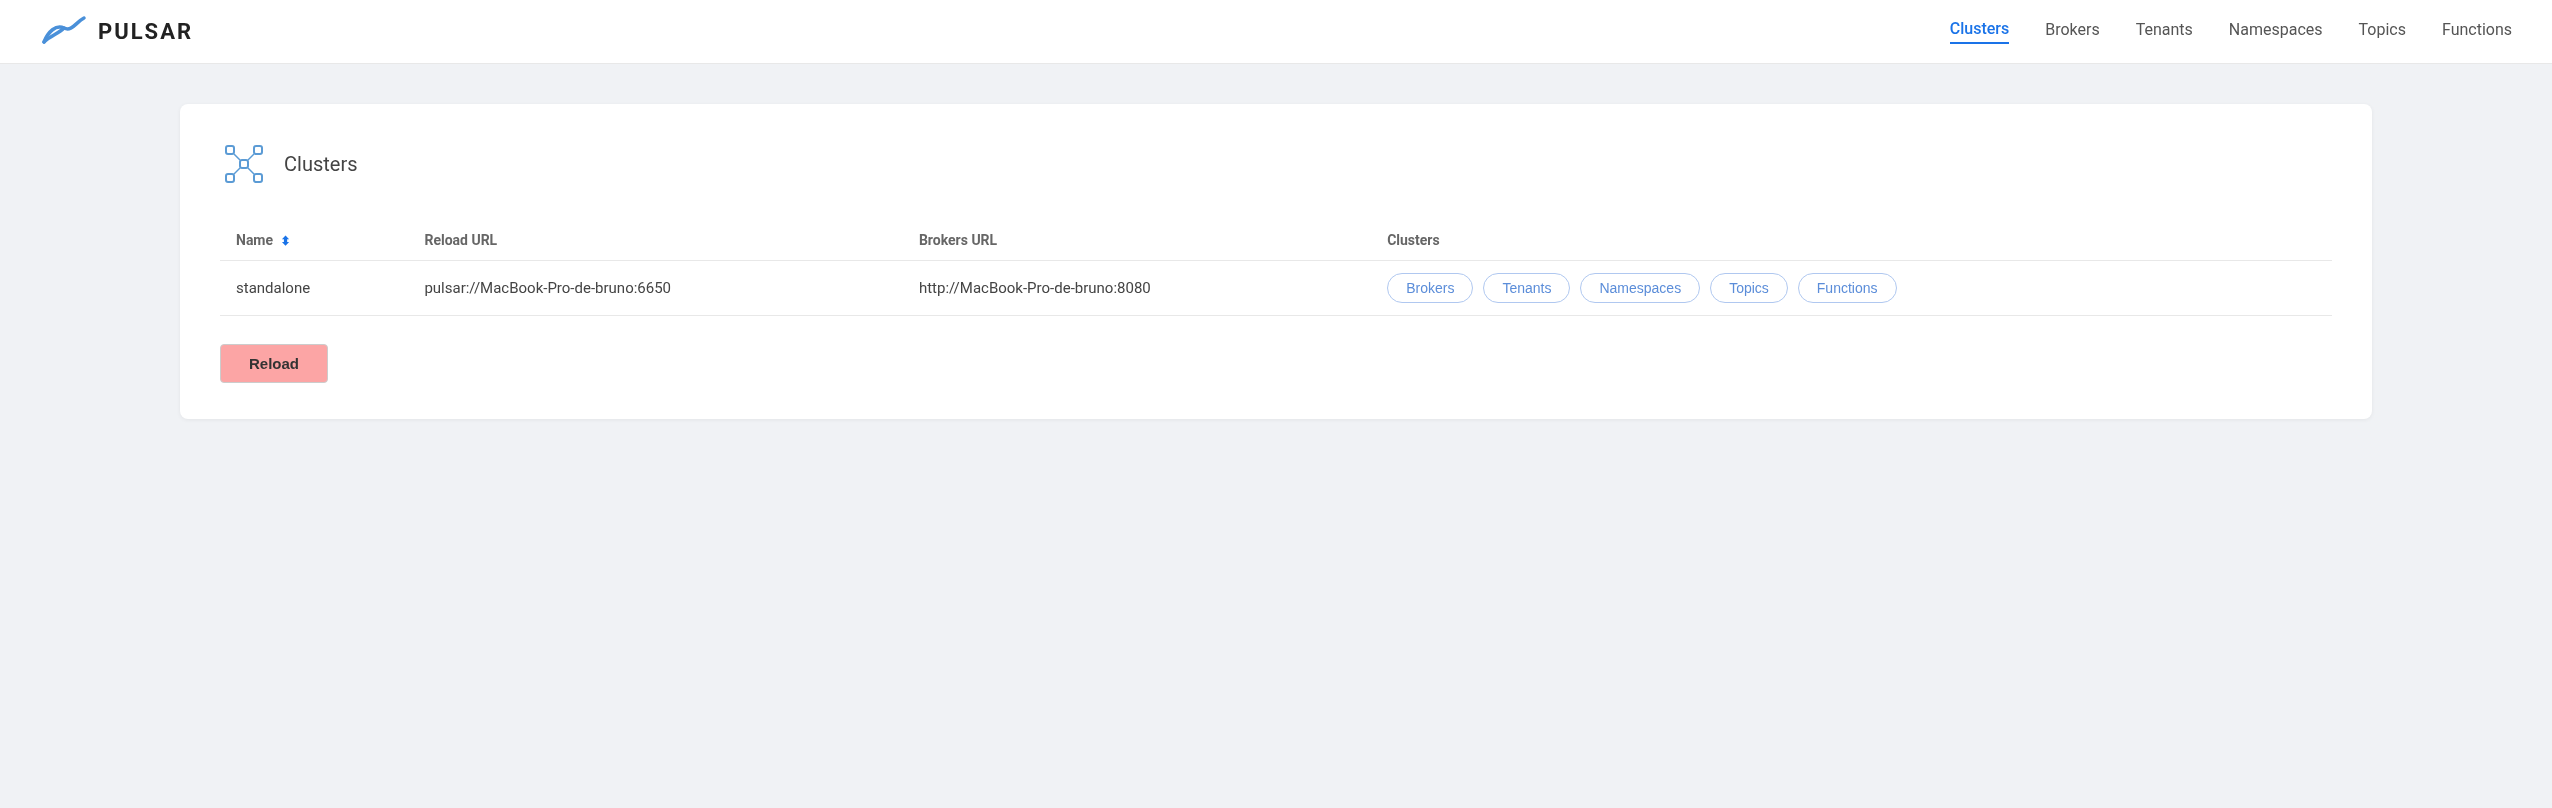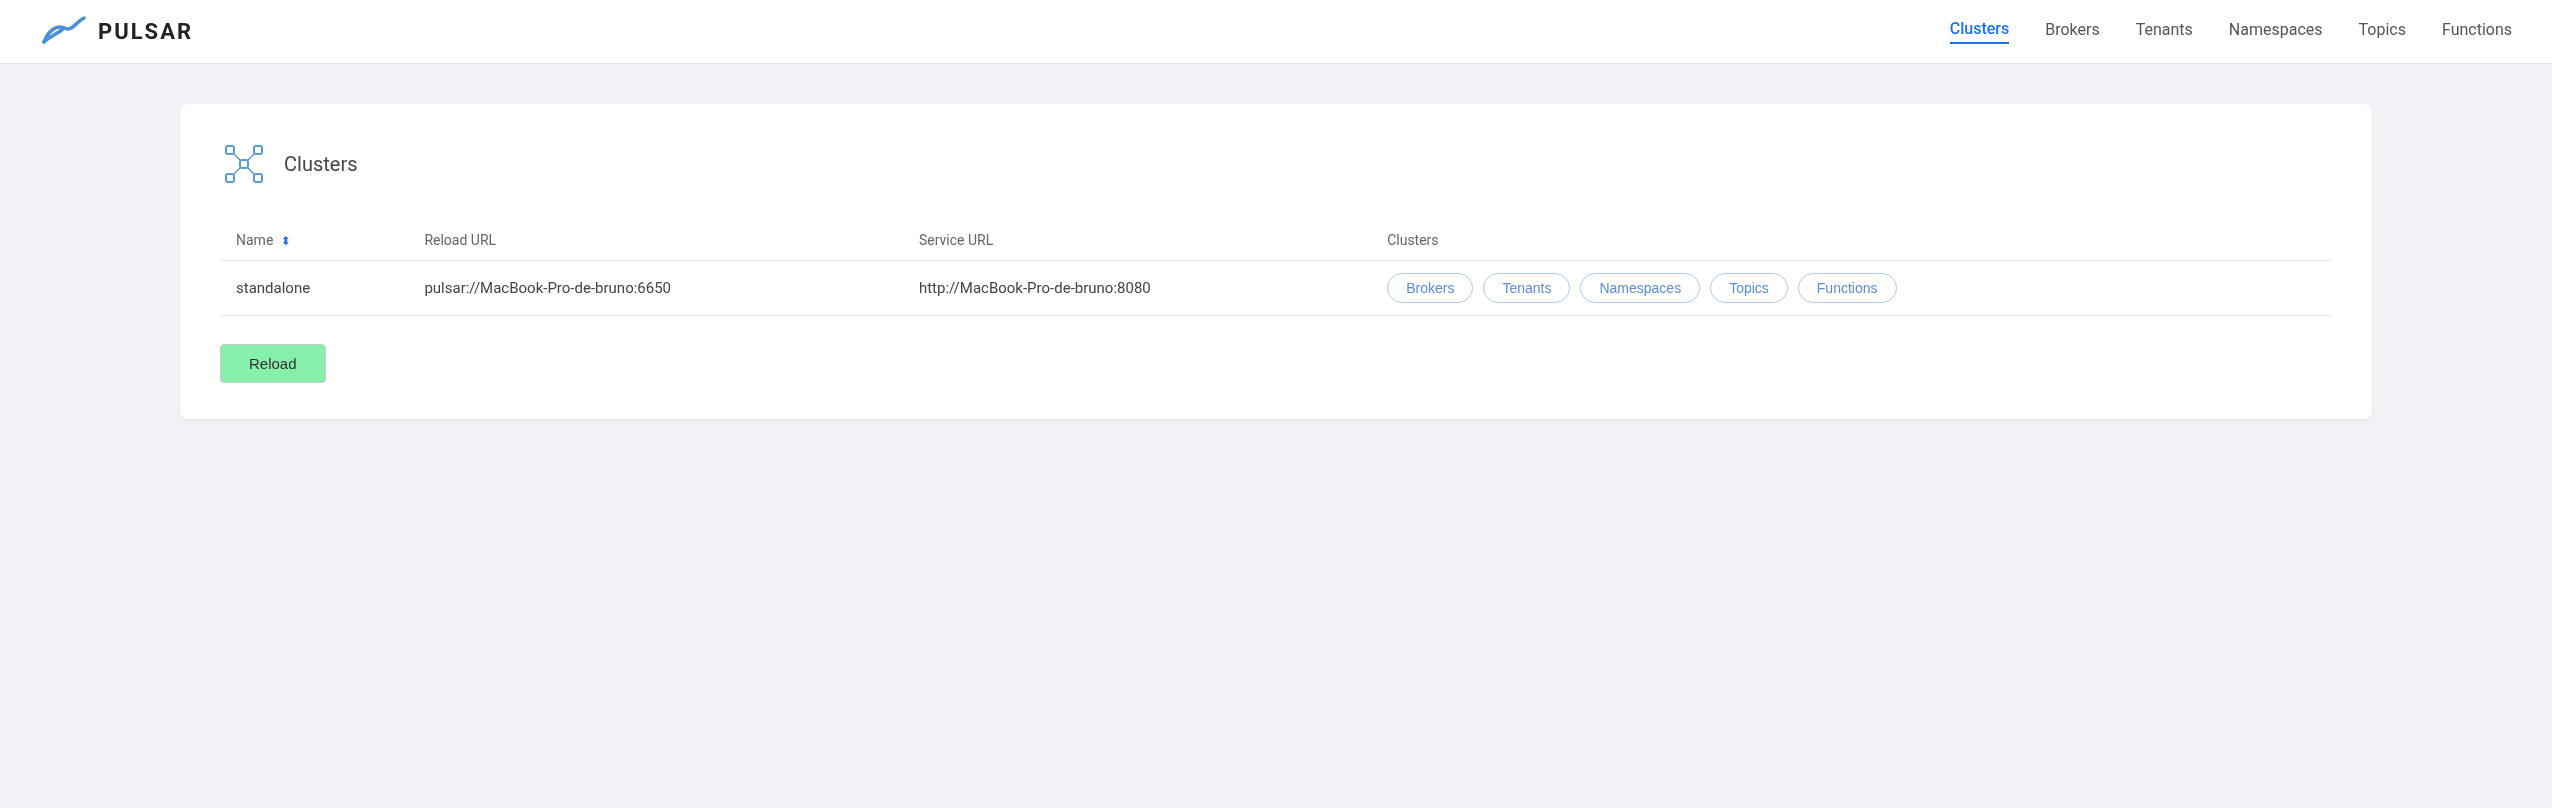--- a/index.html
+++ b/index.html
@@ -105,21 +105,21 @@
     }
 
     .table thead tr {
       border-bottom: 1px solid #e8e8e8;
     }
 
     .table th {
       text-align: left;
       padding: 12px 16px;
       font-size: 14px;
-      font-weight: 400;
+      font-weight: 700;
       color: #666;
     }
 
     .table th.sortable {
       cursor: pointer;
     }
 
     .sort-icon {
       display: inline-block;
       margin-left: 4px;
@@ -157,26 +157,27 @@
       padding: 6px 18px;
       font-size: 14px;
       cursor: pointer;
       transition: background 0.15s;
     }
 
     
     .reload-btn {
       margin-top: 28px;
       border: 1px solid #ccc;
-      background: #86efac;
+      background: #fca5a5;
       color: #333;
       border-radius: 4px;
       padding: 10px 28px;
       font-size: 15px;
       cursor: pointer;
+      font-weight: bold;
     }
   </style>
 </head>
 <body>
 
 <header class="header">
   <div class="logo">
     <svg class="logo-icon" viewBox="0 0 48 36" fill="none" xmlns="http://www.w3.org/2000/svg">
       <path d="M4 28 C8 18, 16 10, 24 14 C32 18, 36 8, 44 4" stroke="#4a90d9" stroke-width="3.5" fill="none" stroke-linecap="round"></path>
       <path d="M4 28 C10 22, 18 20, 24 14" stroke="#4a90d9" stroke-width="3.5" fill="none" stroke-linecap="round"></path>
@@ -225,21 +226,21 @@
       <thead>
         <tr>
           <th class="sortable">
             <span>Name</span>
             <span class="sort-icon">⬍</span>
           </th>
           <th>
             <span>Reload URL</span>
           </th>
           <th>
-            <span>Service URL</span>
+            <span>Brokers URL</span>
           </th>
           <th>
             <span>Clusters</span>
           </th>
         </tr>
       </thead>
       <tbody>
         <tr>
           <td>
             <span>standalone</span>

